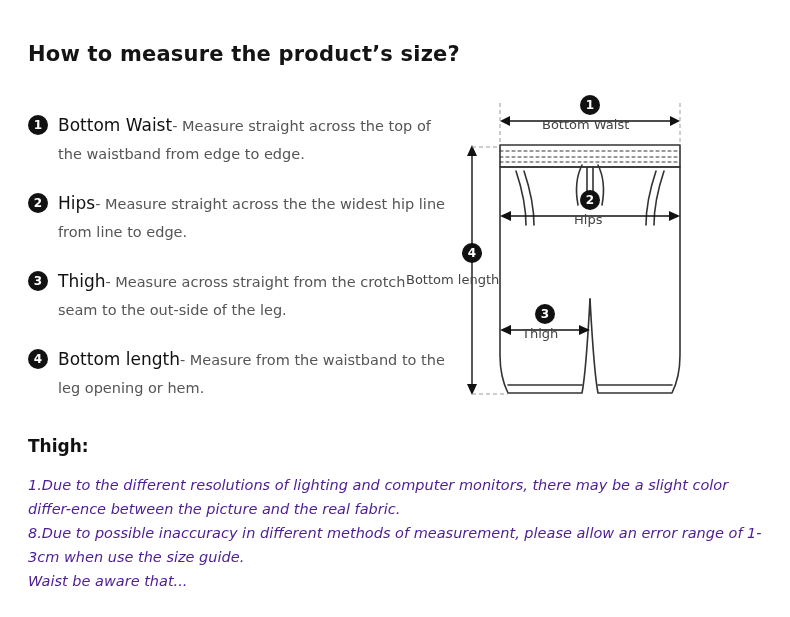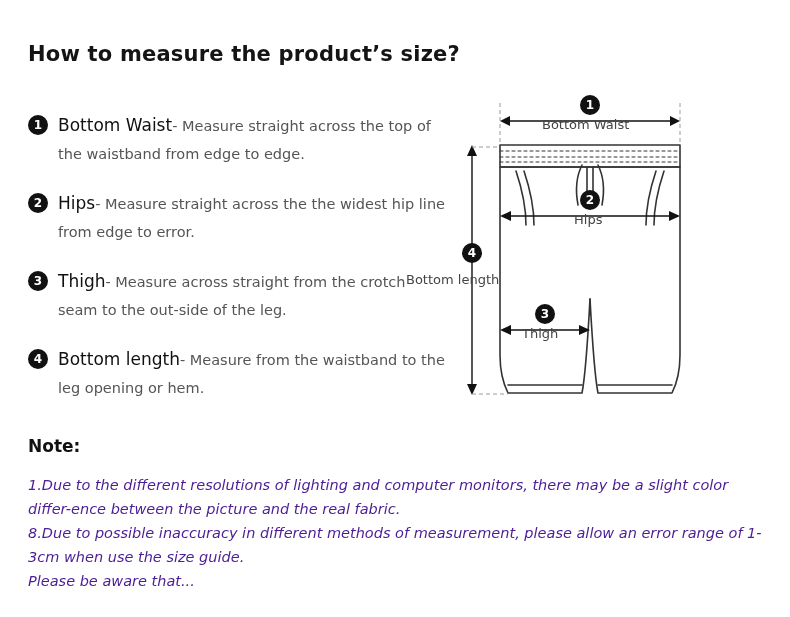--- a/index.html
+++ b/index.html
@@ -125,21 +125,21 @@
 
   <div class="list">
 
     <div class="item">
       <span class="bullet">1</span>
       <span class="item-term">Bottom Waist</span><span class="item-desc">- Measure straight across the top of the waistband from edge to edge.</span>
     </div>
 
     <div class="item">
       <span class="bullet">2</span>
-      <span class="item-term">Hips</span><span class="item-desc">- Measure straight across the the widest hip line from edge to error.</span>
+      <span class="item-term">Hips</span><span class="item-desc">- Measure straight across the the widest hip line from line to edge.</span>
     </div>
 
     <div class="item">
       <span class="bullet">3</span>
       <span class="item-term">Thigh</span><span class="item-desc">- Measure across straight from the crotch seam to the out-side of the leg.</span>
     </div>
 
     <div class="item">
       <span class="bullet">4</span>
       <span class="item-term">Bottom length</span><span class="item-desc">- Measure from the waistband to the leg opening or hem.</span>
@@ -205,20 +205,20 @@
     <span class="dnum" style="left:150px; top:105px;">2</span>
     <span class="dlabel" style="left:144px; top:127px;">Hips</span>
 
     <span class="dnum" style="left:105px; top:219px;">3</span>
     <span class="dlabel" style="left:92px; top:241px;">Thigh</span>
 
     <span class="dnum" style="left:32px; top:158px;">4</span>
     <span class="dlabel" style="left:-24px; top:187px;">Bottom length</span>
   </div>
 
-  <div class="note-title">Note:</div>
+  <div class="note-title">Thigh:</div>
   <div class="note-body">
     <p>1.Due to the different resolutions of lighting and computer monitors, there may be a slight color differ-ence between the picture and the real fabric.</p>
     <p>8.Due to possible inaccuracy in different methods of measurement, please allow an error range of 1-3cm when use the size guide.</p>
-    <p>Please be aware that...</p>
+    <p>Waist be aware that...</p>
   </div>
 
 </div>
 
 </body></html>

